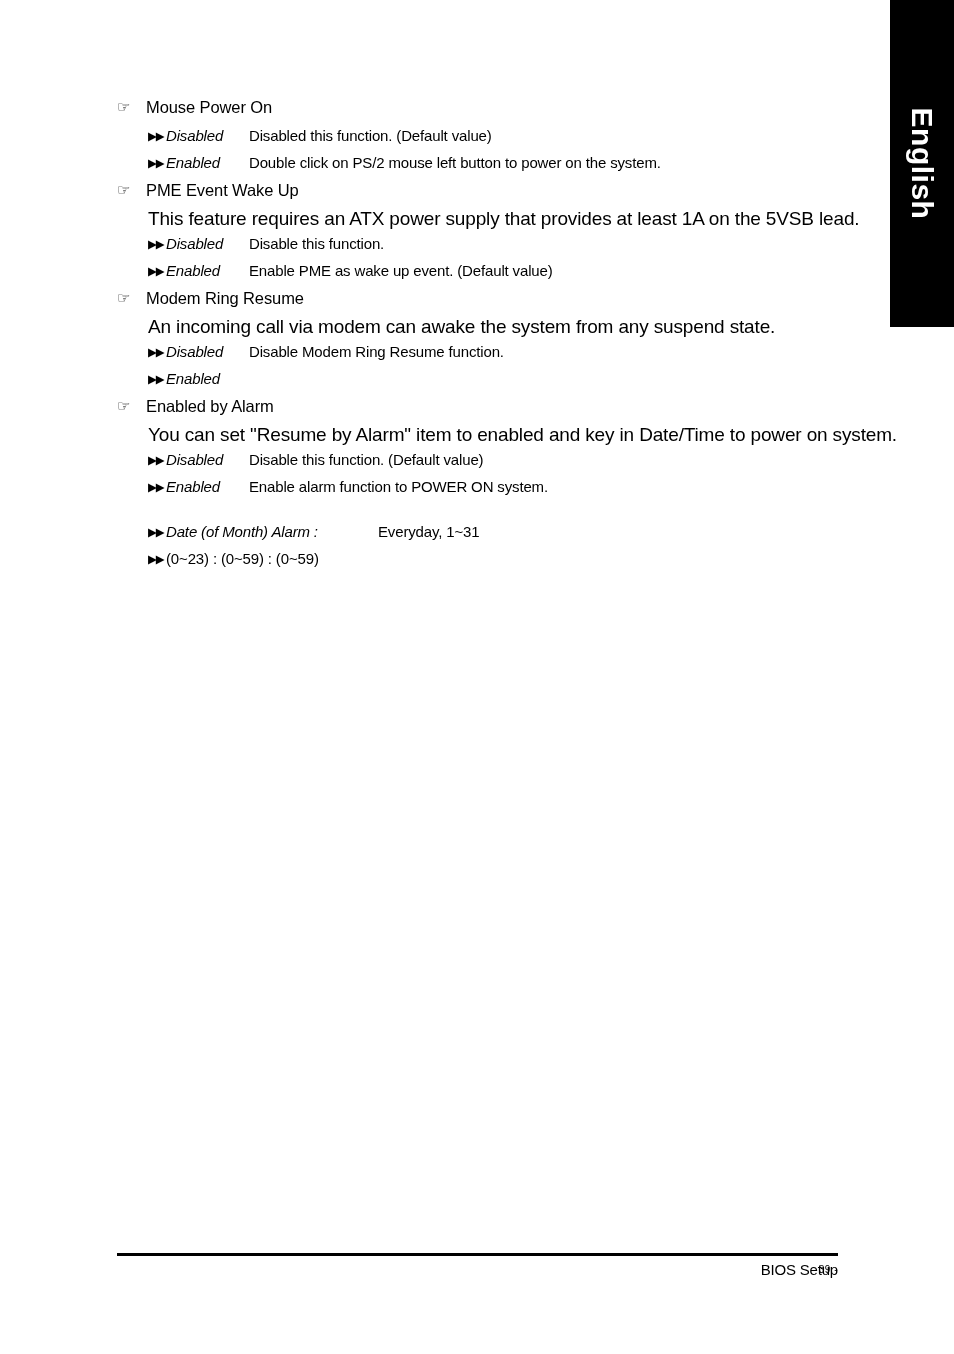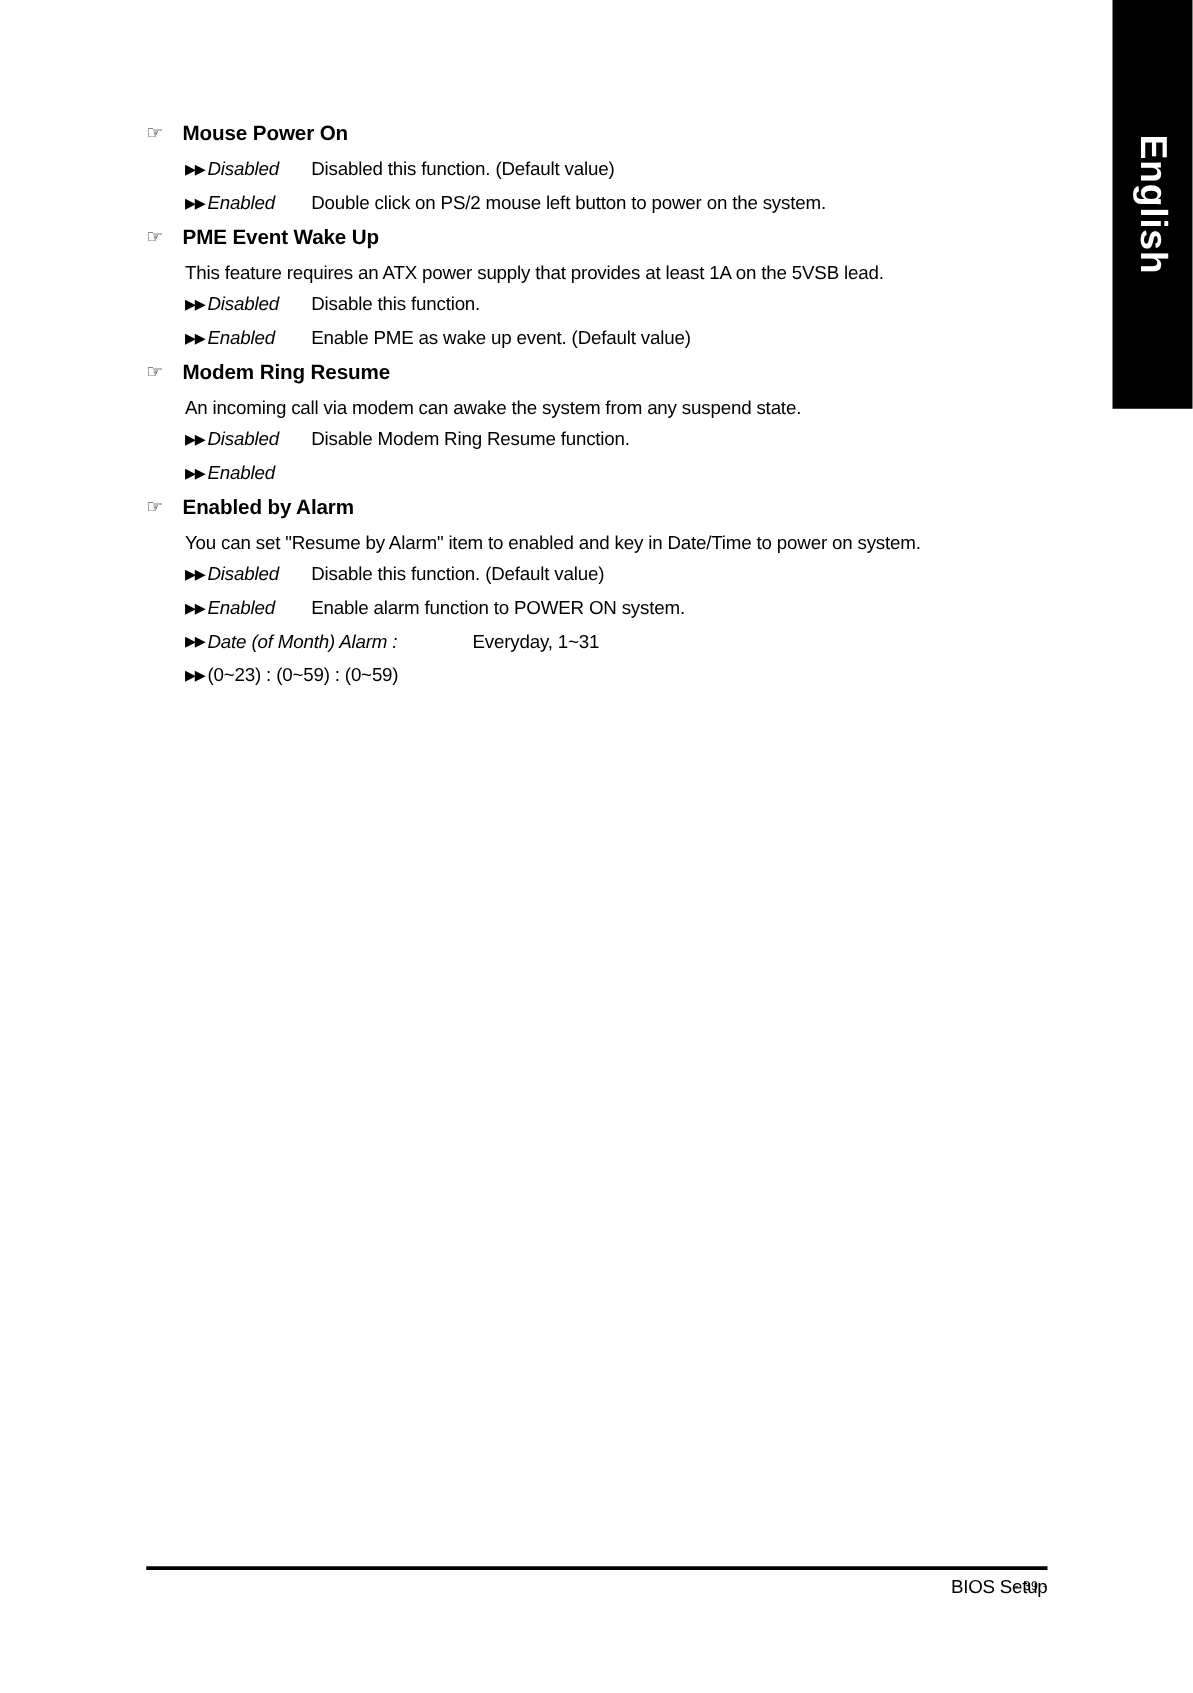--- a/index.html
+++ b/index.html
@@ -72,30 +72,30 @@
     flex: 0 0 29px;
     font-size: 15px;
     line-height: 22px;
     color: #000;
     text-align: left;
     position: relative;
     top: -1px;
   }
   .section-title {
     font-size: 16.5px;
-    font-weight: bold;
+    font-weight: normal;
     line-height: 22px;
     letter-spacing: -0.1px;
     text-align: right;
   }
 
   
   .section-note {
     margin-left: 31px;
-    font-size: 15px;
+    font-size: 19px;
     line-height: 25px;
     letter-spacing: -0.15px;
     white-space: nowrap;
   }
 
   
   .opt-row {
     display: flex;
     align-items: baseline;
     margin-left: 31px;
@@ -110,20 +110,21 @@
     letter-spacing: -1px;
     position: relative;
     top: -1px;
   }
   .opt-label {
     flex: 0 0 83px;
     font-style: italic;
   }
   .opt-label.wide {
     flex: 0 0 212px;
+    margin-top: 18px;
   }
   .opt-desc {
     flex: 0 1 auto;
   }
 
   
   .footer {
     position: absolute;
     left: 117px;
     top: 1253px;

